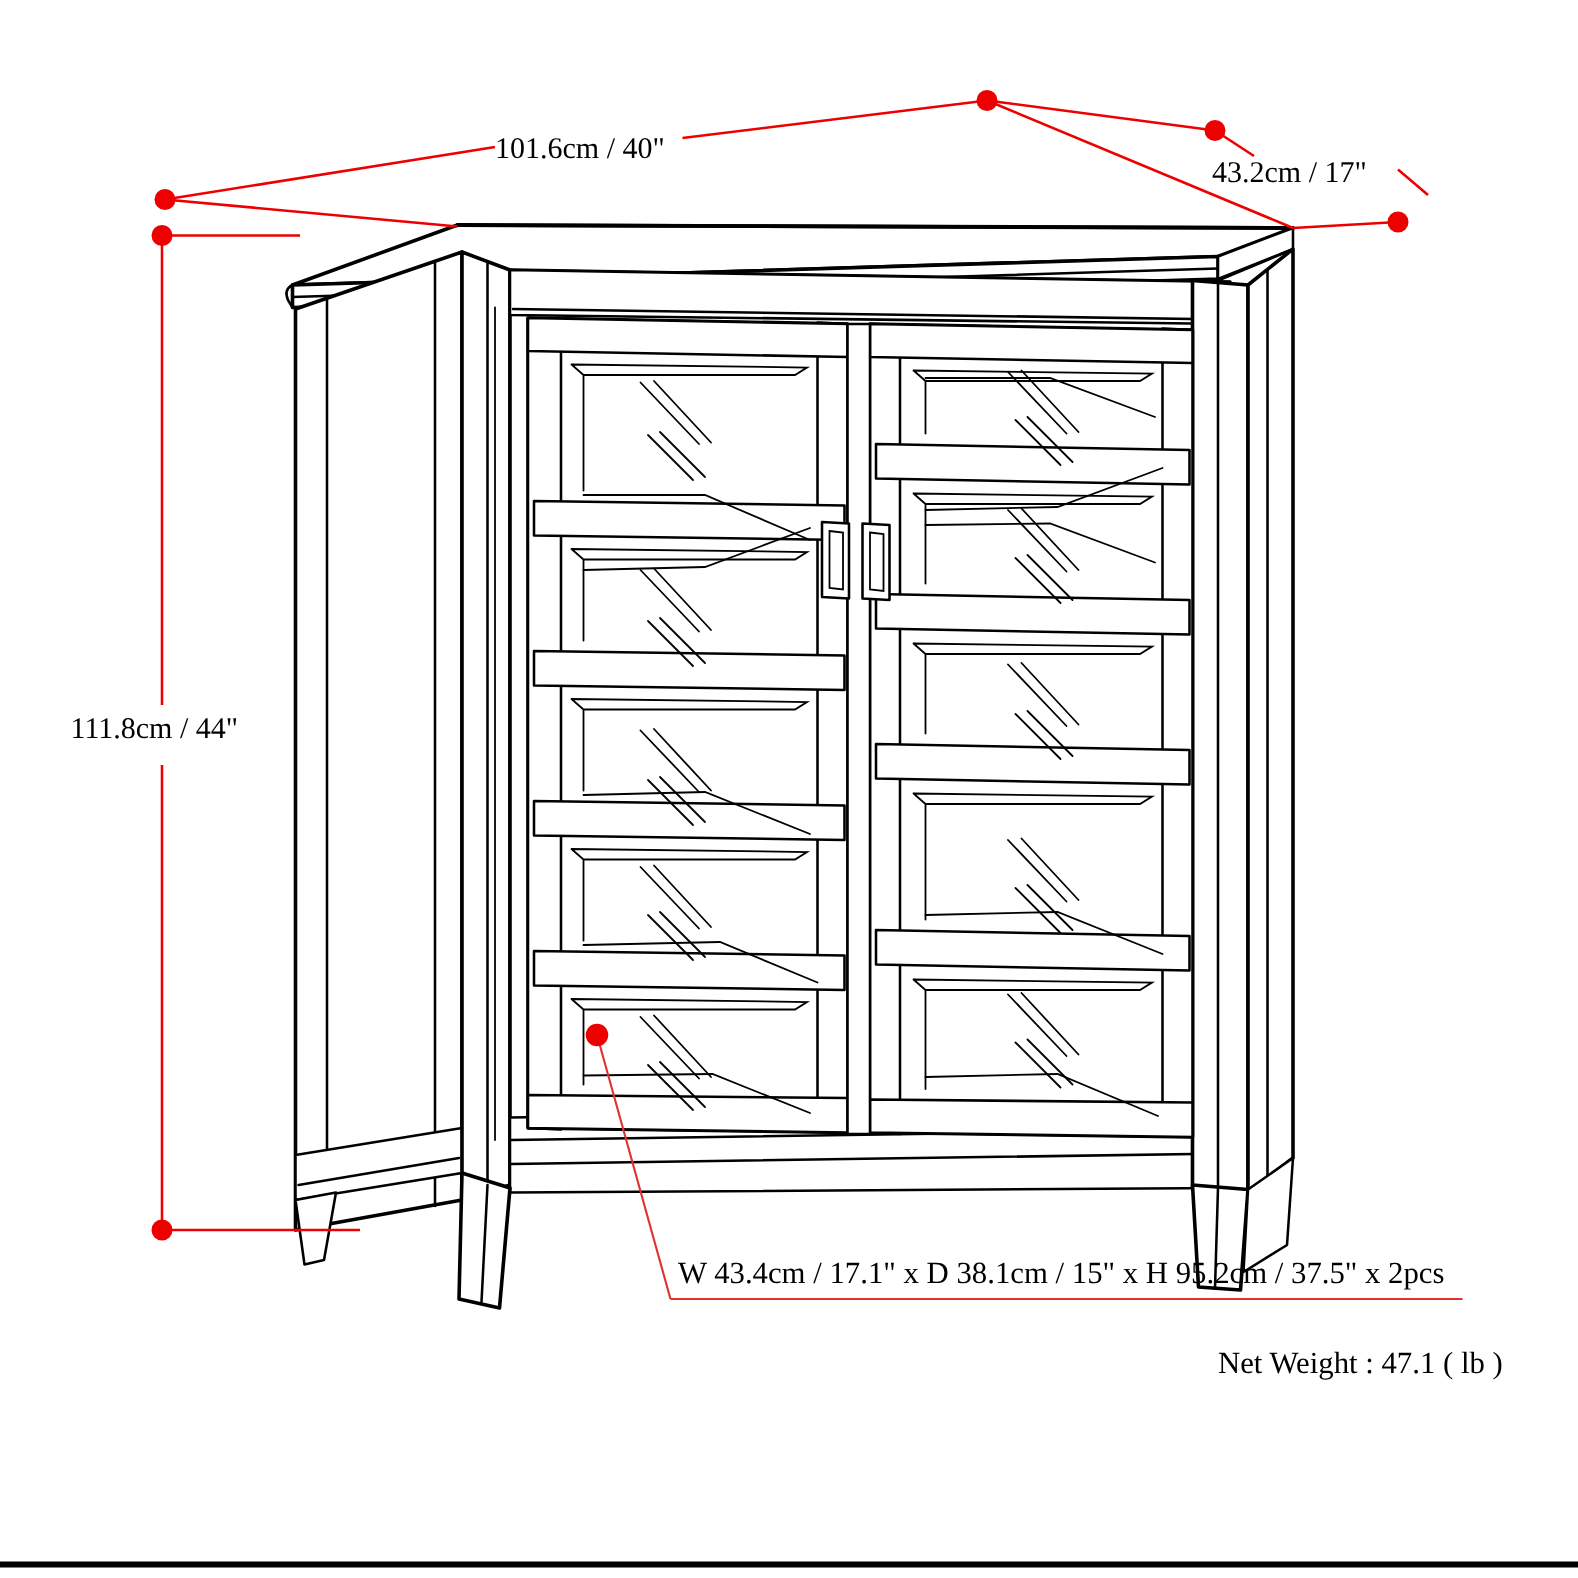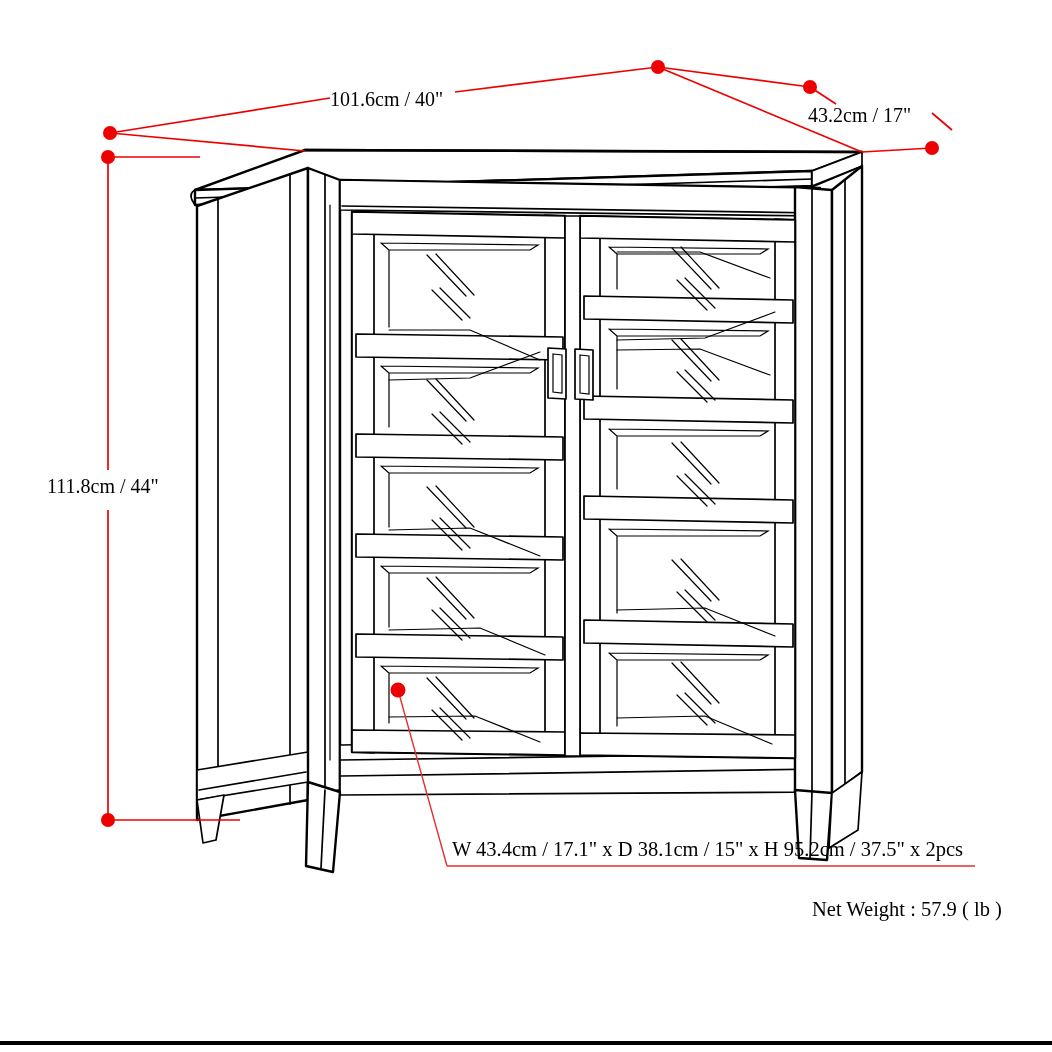--- a/index.html
+++ b/index.html
@@ -245,15 +245,15 @@
     </g>
   </g>
 
   <path stroke="#000" stroke-width="4" d="M0,1043 L1052,1043"></path>
 </svg>
 
 <div class="lbl" id="lbl-width">101.6cm / 40"</div>
 <div class="lbl" id="lbl-depth">43.2cm / 17"</div>
 <div class="lbl" id="lbl-height">111.8cm / 44"</div>
 <div class="lbl" id="lbl-interior">W 43.4cm / 17.1" x D 38.1cm / 15" x H 95.2cm / 37.5" x 2pcs</div>
-<div class="lbl" id="lbl-weight">Net Weight :  57.9 ( lb )</div>
+<div class="lbl" id="lbl-weight">Net Weight :  47.1 ( lb )</div>
 
 </div>
 
 </body></html>

